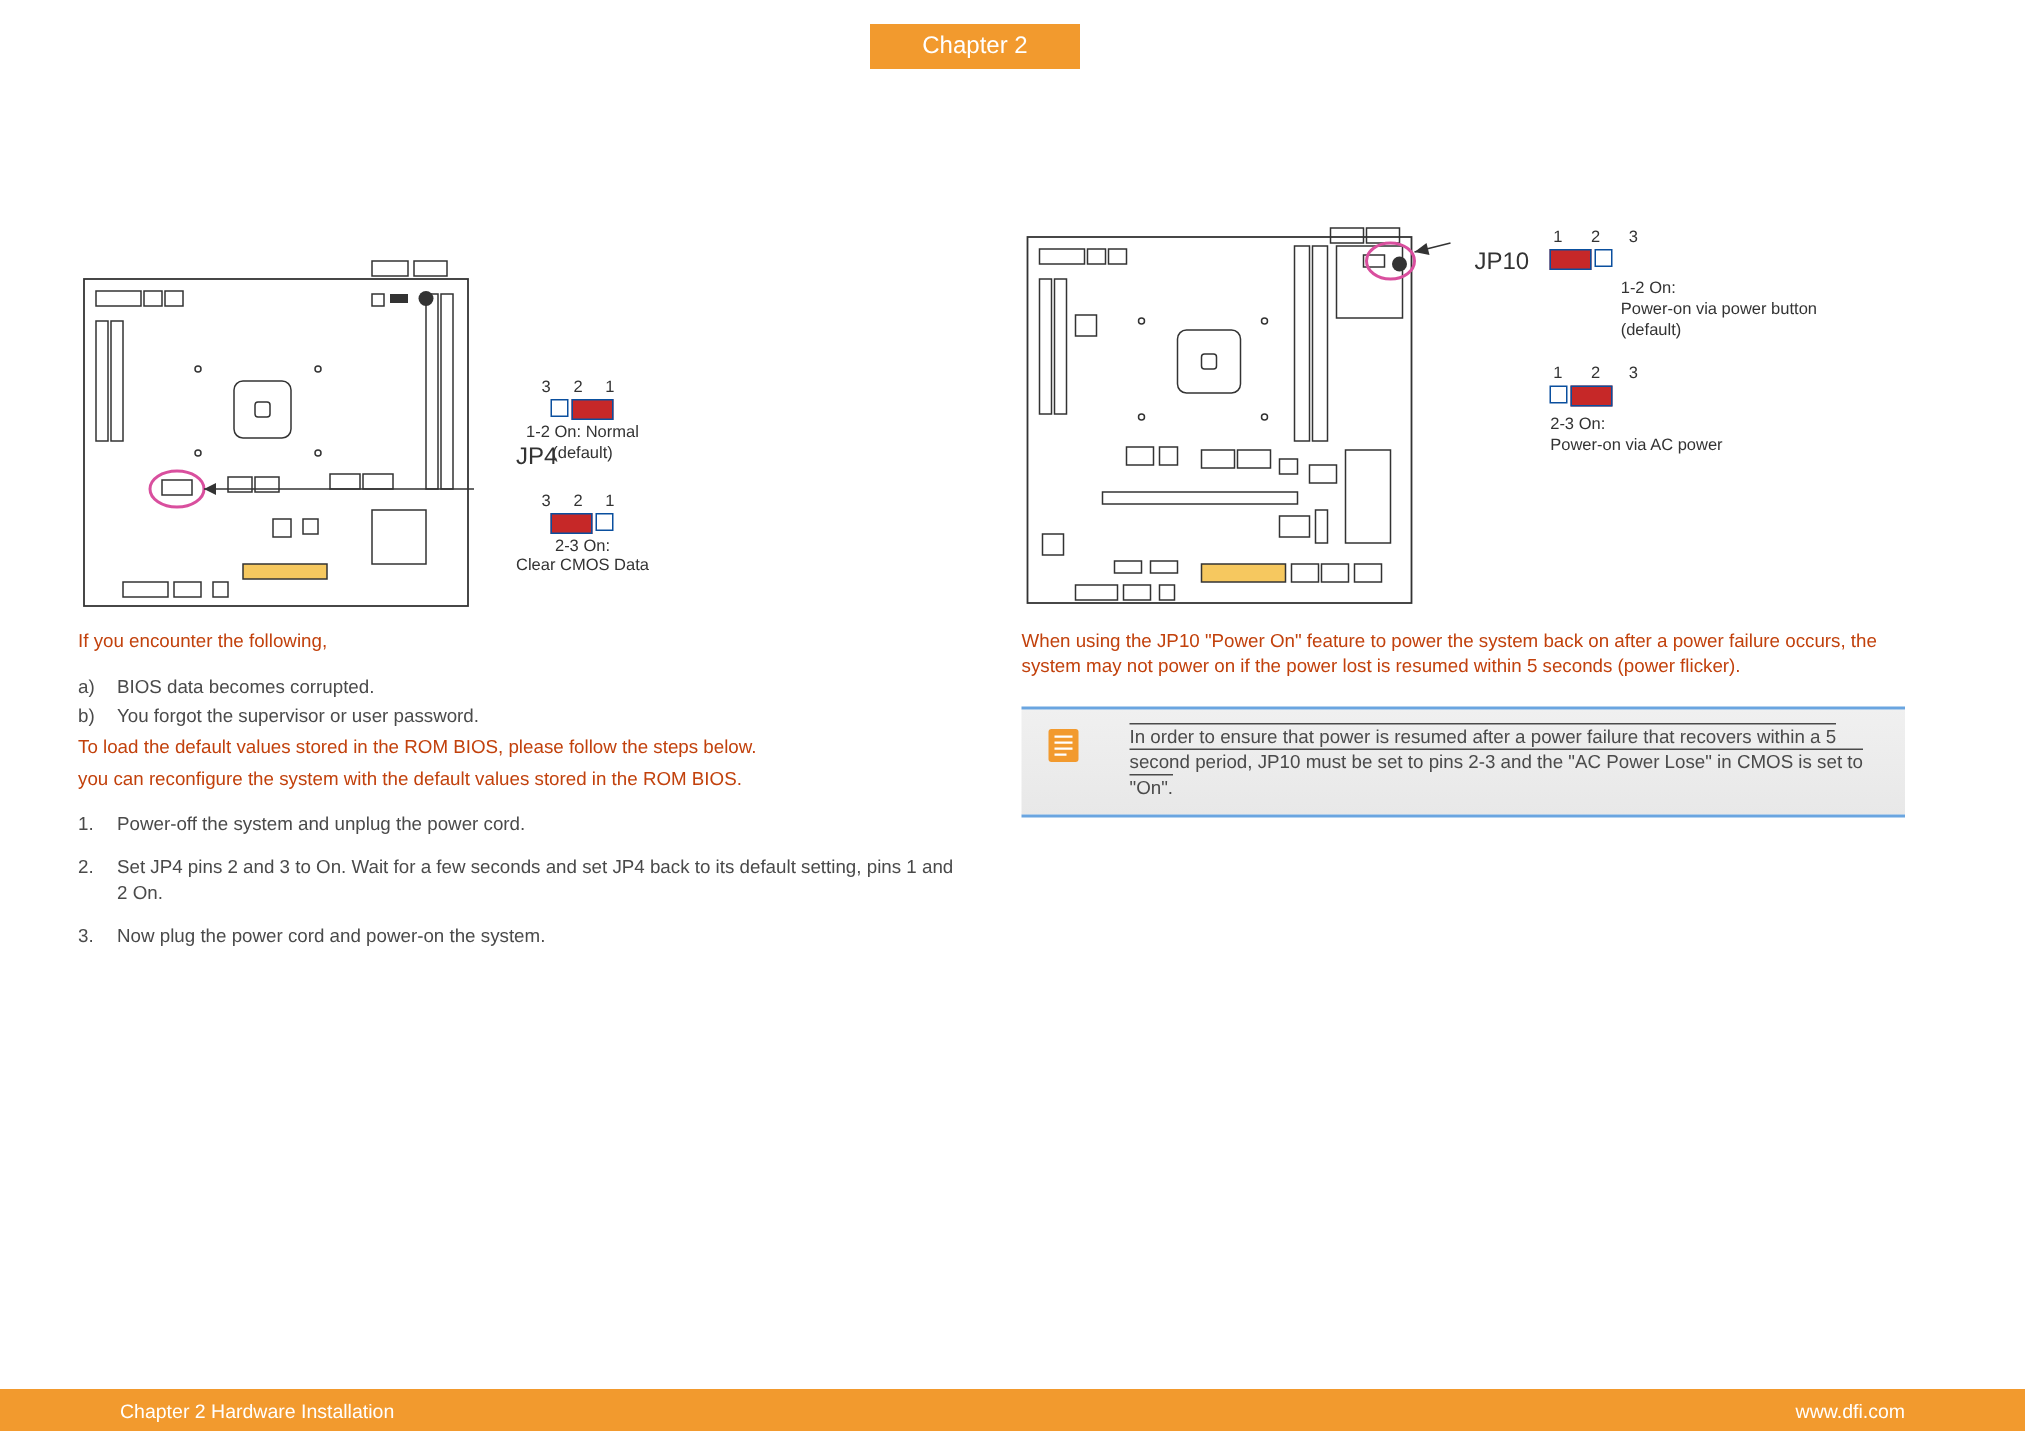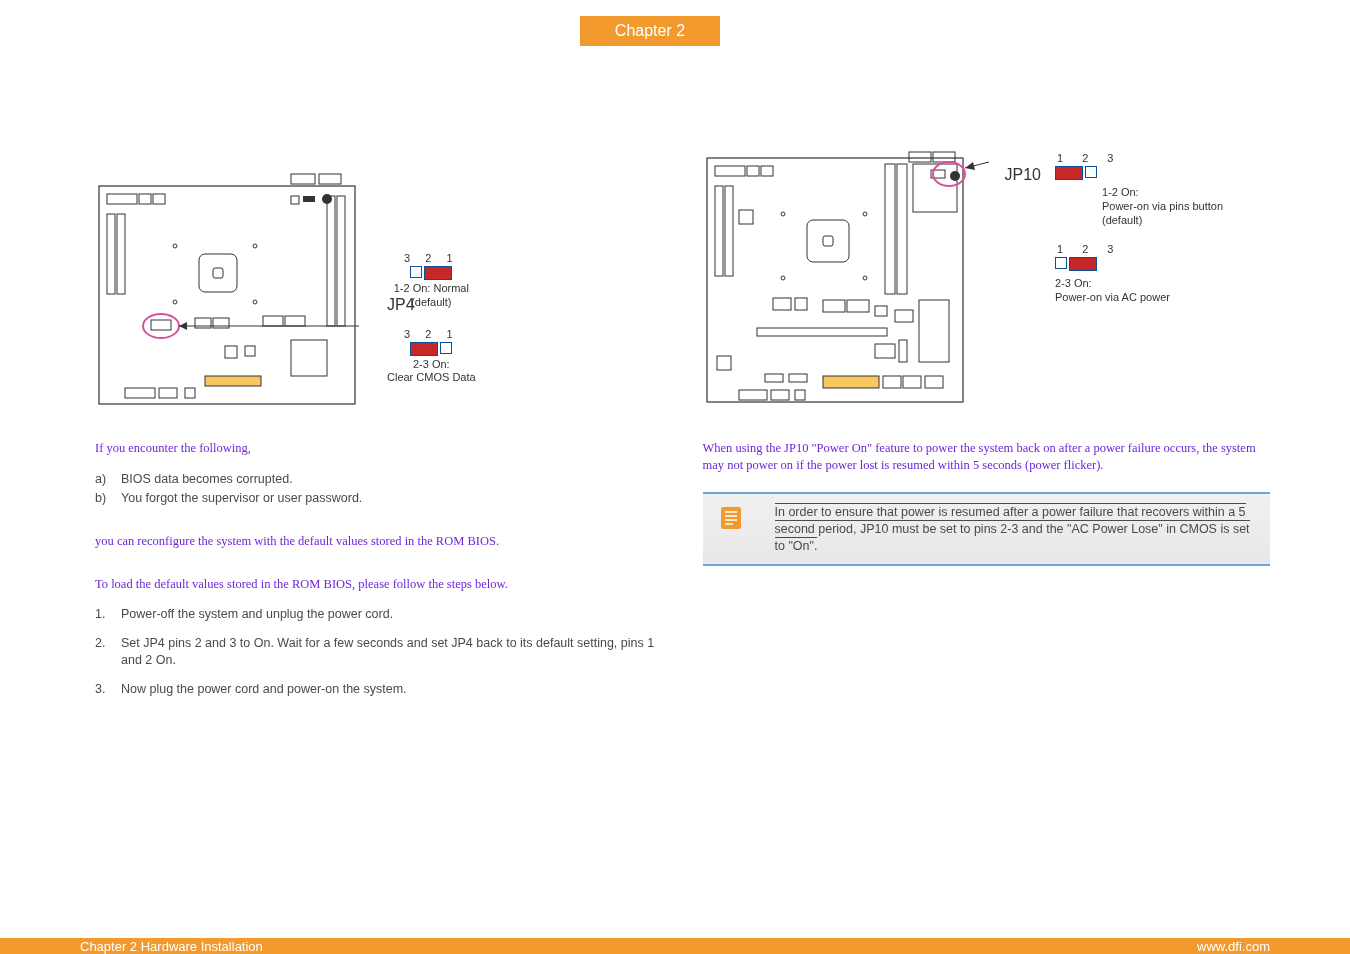--- a/index.html
+++ b/index.html
@@ -1,53 +1,53 @@
 <!DOCTYPE html>
 <html><head>
 <meta charset="utf-8">
 <style>
   * { box-sizing: border-box; margin: 0; padding: 0; }
   html, body { width: 1350px; height: 954px; font-family: Arial, Helvetica, sans-serif; background: #fff; }
   body { display: flex; flex-direction: column; }
-  .page { flex: 1; position: relative; padding: 20px 80px 0 95px; }
+  .page { flex: 1; position: relative; padding: 20px 80px 0 52px; }
   .chapter-tab {
     position: absolute; top: 16px; left: 580px; width: 140px; height: 30px;
     background: #f29a2e; color: #fff; display: flex; align-items: center; justify-content: center;
     font-size: 16px; font-weight: 500;
   }
   .columns { display: flex; gap: 40px; margin-top: 130px; }
   .col { flex: 1; }
   .board-section { display: flex; align-items: flex-start; gap: 12px; }
   .board-svg-wrap { flex-shrink: 0; }
   .jumper-legend { display: flex; flex-direction: column; gap: 14px; font-size: 12px; color: #333; }
   .jumper-block { text-align: center; }
   .jumper-block.left-align { text-align: left; }
   .jp-label { font-size: 16px; color: #333; margin-right: 4px; }
   .pin-row { display: flex; gap: 2px; margin-bottom: 2px; justify-content: center; }
   .pin-row.left { justify-content: flex-start; }
   .pin-nums { font-size: 11px; letter-spacing: 6px; margin-bottom: 2px; text-align: center; }
   .pin-nums.left { text-align: left; letter-spacing: 8px; padding-left: 2px; }
   .pin { width: 12px; height: 12px; border: 1px solid #0a4f9e; background: #fff; }
   .link-bar { width: 28px; height: 14px; border: 1px solid #0a4f9e; background: #c62828; }
   .jp-text { font-size: 11px; line-height: 1.25; color: #333; }
-  .body-text { font-size: 12.5px; color: #6d28d9; line-height: 1.35; margin-top: 26px; font-family: Liberation Serif, serif; }
+  .body-text { font-size: 12.5px; color: #c2410c; line-height: 1.35; margin-top: 4px; }
   ol.steps, ol.lettered { list-style: none; padding: 0; margin-top: 14px; }
   ol.steps li, ol.lettered li { font-size: 12.5px; color: #4a4a4a; line-height: 1.35; display: flex; gap: 10px; margin-bottom: 12px; }
   ol.lettered li { margin-bottom: 2px; }
   ol.steps li .num, ol.lettered li .num { min-width: 16px; }
   .note-box {
     display: flex; gap: 14px; align-items: flex-start;
     background: linear-gradient(to bottom, #f0f0f0, #e8e8e8);
     border-top: 2px solid #6aa5e0; border-bottom: 2px solid #6aa5e0;
     padding: 10px 14px; margin-top: 18px;
   }
   .note-icon { width: 28px; height: 28px; flex-shrink: 0; }
   .note-text { font-size: 12.5px; color: #4a4a4a; line-height: 1.35; margin-left: 16px; }
   .note-text .overline { border-top: 1px solid #4a4a4a; padding-top: 1px; }
-  .footer { height: 16px; background: #f29a2e; color: #fff; display: flex; justify-content: space-between; align-items: center; padding: 0 80px; font-size: 13px; margin-top: auto; }
+  .footer { height: 28px; background: #f29a2e; color: #fff; display: flex; justify-content: space-between; align-items: center; padding: 0 80px; font-size: 13px; margin-top: auto; }
   .right-legend-row { display: flex; align-items: flex-start; gap: 10px; }
 </style>
 </head>
 <body>
 
 <div class="page">
   <div class="chapter-tab">Chapter 2</div>
 
   <div class="columns">
 
@@ -134,22 +134,22 @@
       <ol class="lettered">
         <li>
             <span class="num">a)</span>
             <span>BIOS data becomes corrupted.</span>
           </li>
         <li>
             <span class="num">b)</span>
             <span>You forgot the supervisor or user password.</span>
           </li>
       </ol>
+      <p class="body-text">To load the default values stored in the ROM BIOS, please follow the steps below.</p>
       <p class="body-text">you can reconfigure the system with the default values stored in the ROM BIOS.</p>
-      <p class="body-text">To load the default values stored in the ROM BIOS, please follow the steps below.</p>
       <ol class="steps">
         <li>
             <span class="num">1.</span>
             <span>Power-off the system and unplug the power cord.</span>
           </li>
         <li>
             <span class="num">2.</span>
             <span>Set JP4 pins 2 and 3 to On. Wait for a few seconds and set JP4 back to its default setting, pins 1 and 2 On.</span>
           </li>
         <li>
@@ -224,21 +224,21 @@
             <span class="jp-label" style="margin-top:14px;">JP10</span>
             <div>
               <div class="jumper-block left-align">
                 <div class="pin-nums left">1  2  3</div>
                 <div class="pin-row left">
                   <span class="link-bar"></span>
                     <span class="pin"></span>
                 </div>
                 <div class="jp-text" style="text-align:left;margin-top:6px;margin-left:47px;">
                   <span>1-2 On:</span><br>
-                  <span>Power-on via pins button</span><br>
+                  <span>Power-on via power button</span><br>
                   <span>(default)</span>
                 </div>
               </div>
               <div class="jumper-block left-align" style="margin-top:16px;">
                 <div class="pin-nums left">1  2  3</div>
                 <div class="pin-row left">
                   <span class="pin"></span>
                     <span class="link-bar"></span>
                 </div>
                 <div class="jp-text" style="text-align:left;margin-top:6px;">

